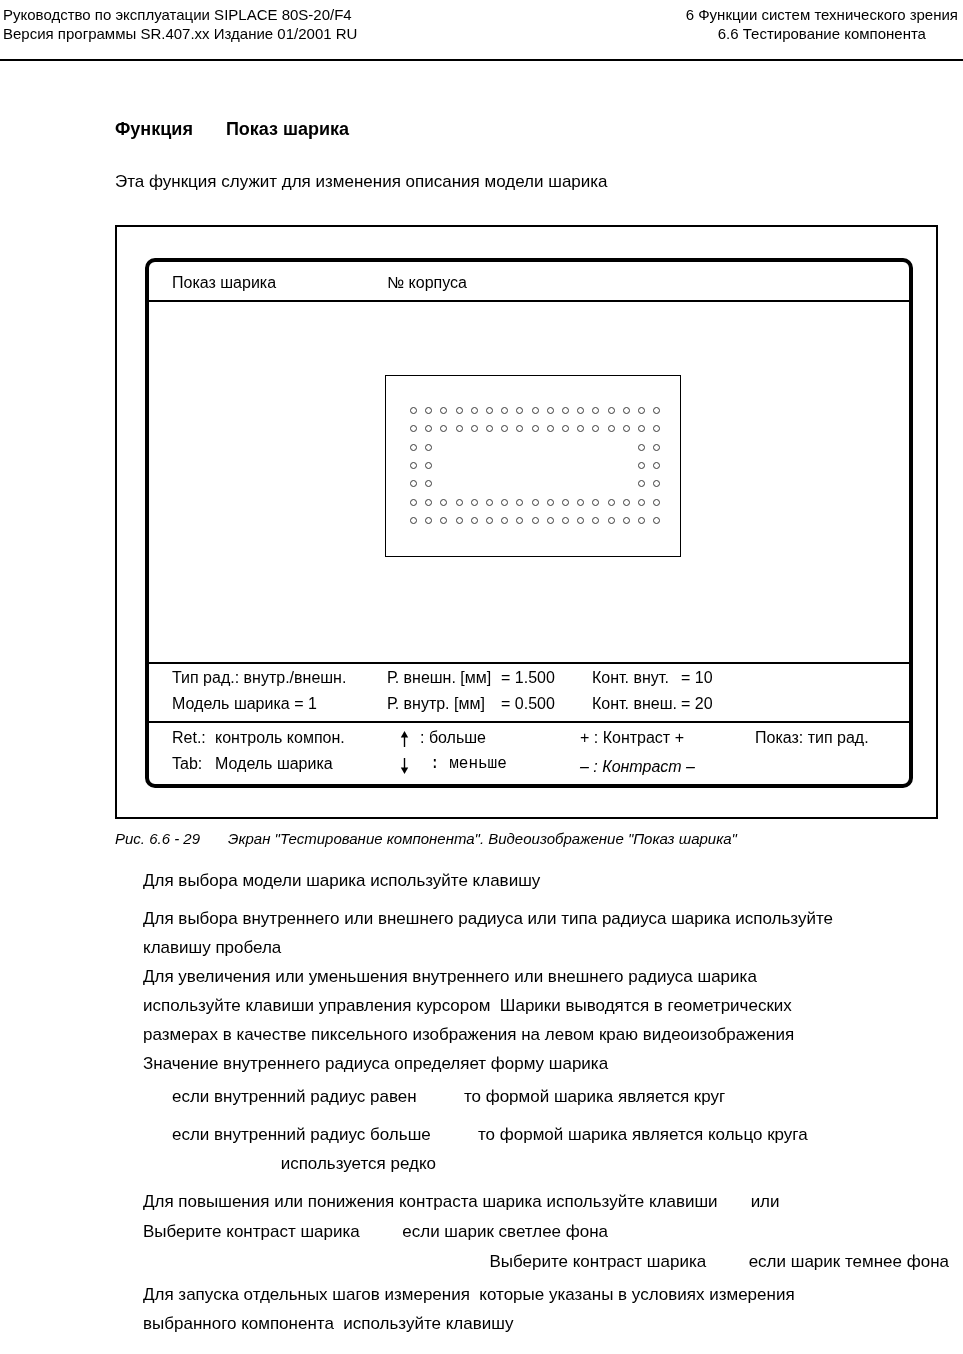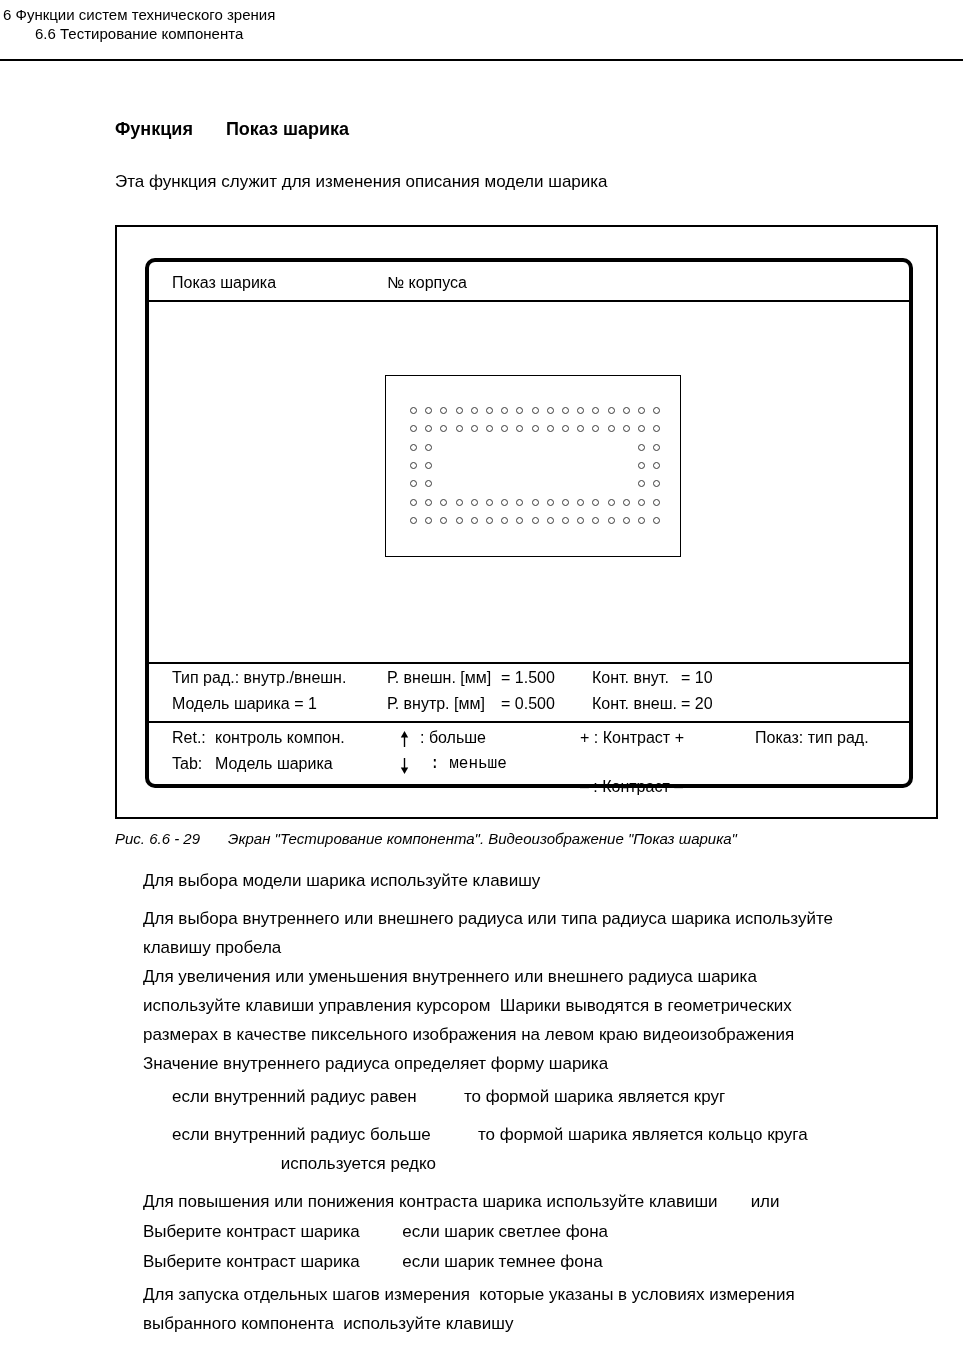--- a/index.html
+++ b/index.html
@@ -39,28 +39,32 @@
   .caption-num { display: inline-block; width: 113px; }
 
   
   .body { position: absolute; top: 866px; left: 143px; width: 806px;
           font-size: 17px; line-height: 29px; }
   .para { margin: 0 0 9px 0; white-space: pre-wrap; }
   .para.ind { padding-left: 29px; }
   .para:nth-child(2) { margin-bottom: 0; }
   .para:nth-child(3) { margin-bottom: 4px; }
   .para:nth-child(6), .para:nth-child(7) { margin-bottom: 1px; }
-  .para:nth-child(8) { margin-bottom: 4px; }
+  .para:nth-child(8) { margin-bottom: 4px; text-align: right; }
 </style>
 </head>
 <body>
 
 <div class="page">
 
   <div class="hdr">
+    <div class="hdr-left">
+      <div>Руководство по эксплуатации SIPLACE 80S-20/F4</div>
+      <div>Версия программы SR.407.xx  Издание 01/2001 RU</div>
+    </div>
     <div class="hdr-right">
       <div>6 Функции систем технического зрения</div>
       <div>6.6 Тестирование компонента</div>
     </div>
   </div>
   <div class="hdr-rule"></div>
 
   <h1 class="heading">
     <span>Функция</span>
     <span>Показ шарика</span>
@@ -184,21 +188,21 @@
       <span class="abs" style="left:431px; top:467px;">+ : Контраст +</span>
       <span class="abs" style="left:606px; top:467px;">Показ: тип рад.</span>
 
       <span class="abs" style="left:23px; top:493px;">Tab:</span>
       <span class="abs" style="left:66px; top:493px;">Модель шарика</span>
       <span class="abs" style="left:251px; top:495px;"><svg width="9" height="17" viewBox="0 0 9 17">
             <line x1="4.5" y1="1" x2="4.5" y2="13" stroke="#000" stroke-width="1.4"></line>
             <polygon points="4.5,17 0.8,10.5 8.2,10.5" fill="#000"></polygon>
           </svg></span>
       <span class="abs" style="left:281px; top:493px;font-family:Liberation Mono, monospace;">: меньше</span>
-      <span class="abs" style="left:431px; top:516px;">– : Контраст –</span>
+      <span class="abs" style="left:431px; top:496px;font-style:italic;">– : Контраст –</span>
 
     </div>
   </figure>
 
   <div class="caption">
     <span class="caption-num">Рис. 6.6 - 29</span><span>Экран "Тестирование компонента". Видеоизображение "Показ шарика"</span>
   </div>
 
   <div class="body" id="paragraphs">
       <div class="para">Для выбора модели шарика используйте клавишу</div>

